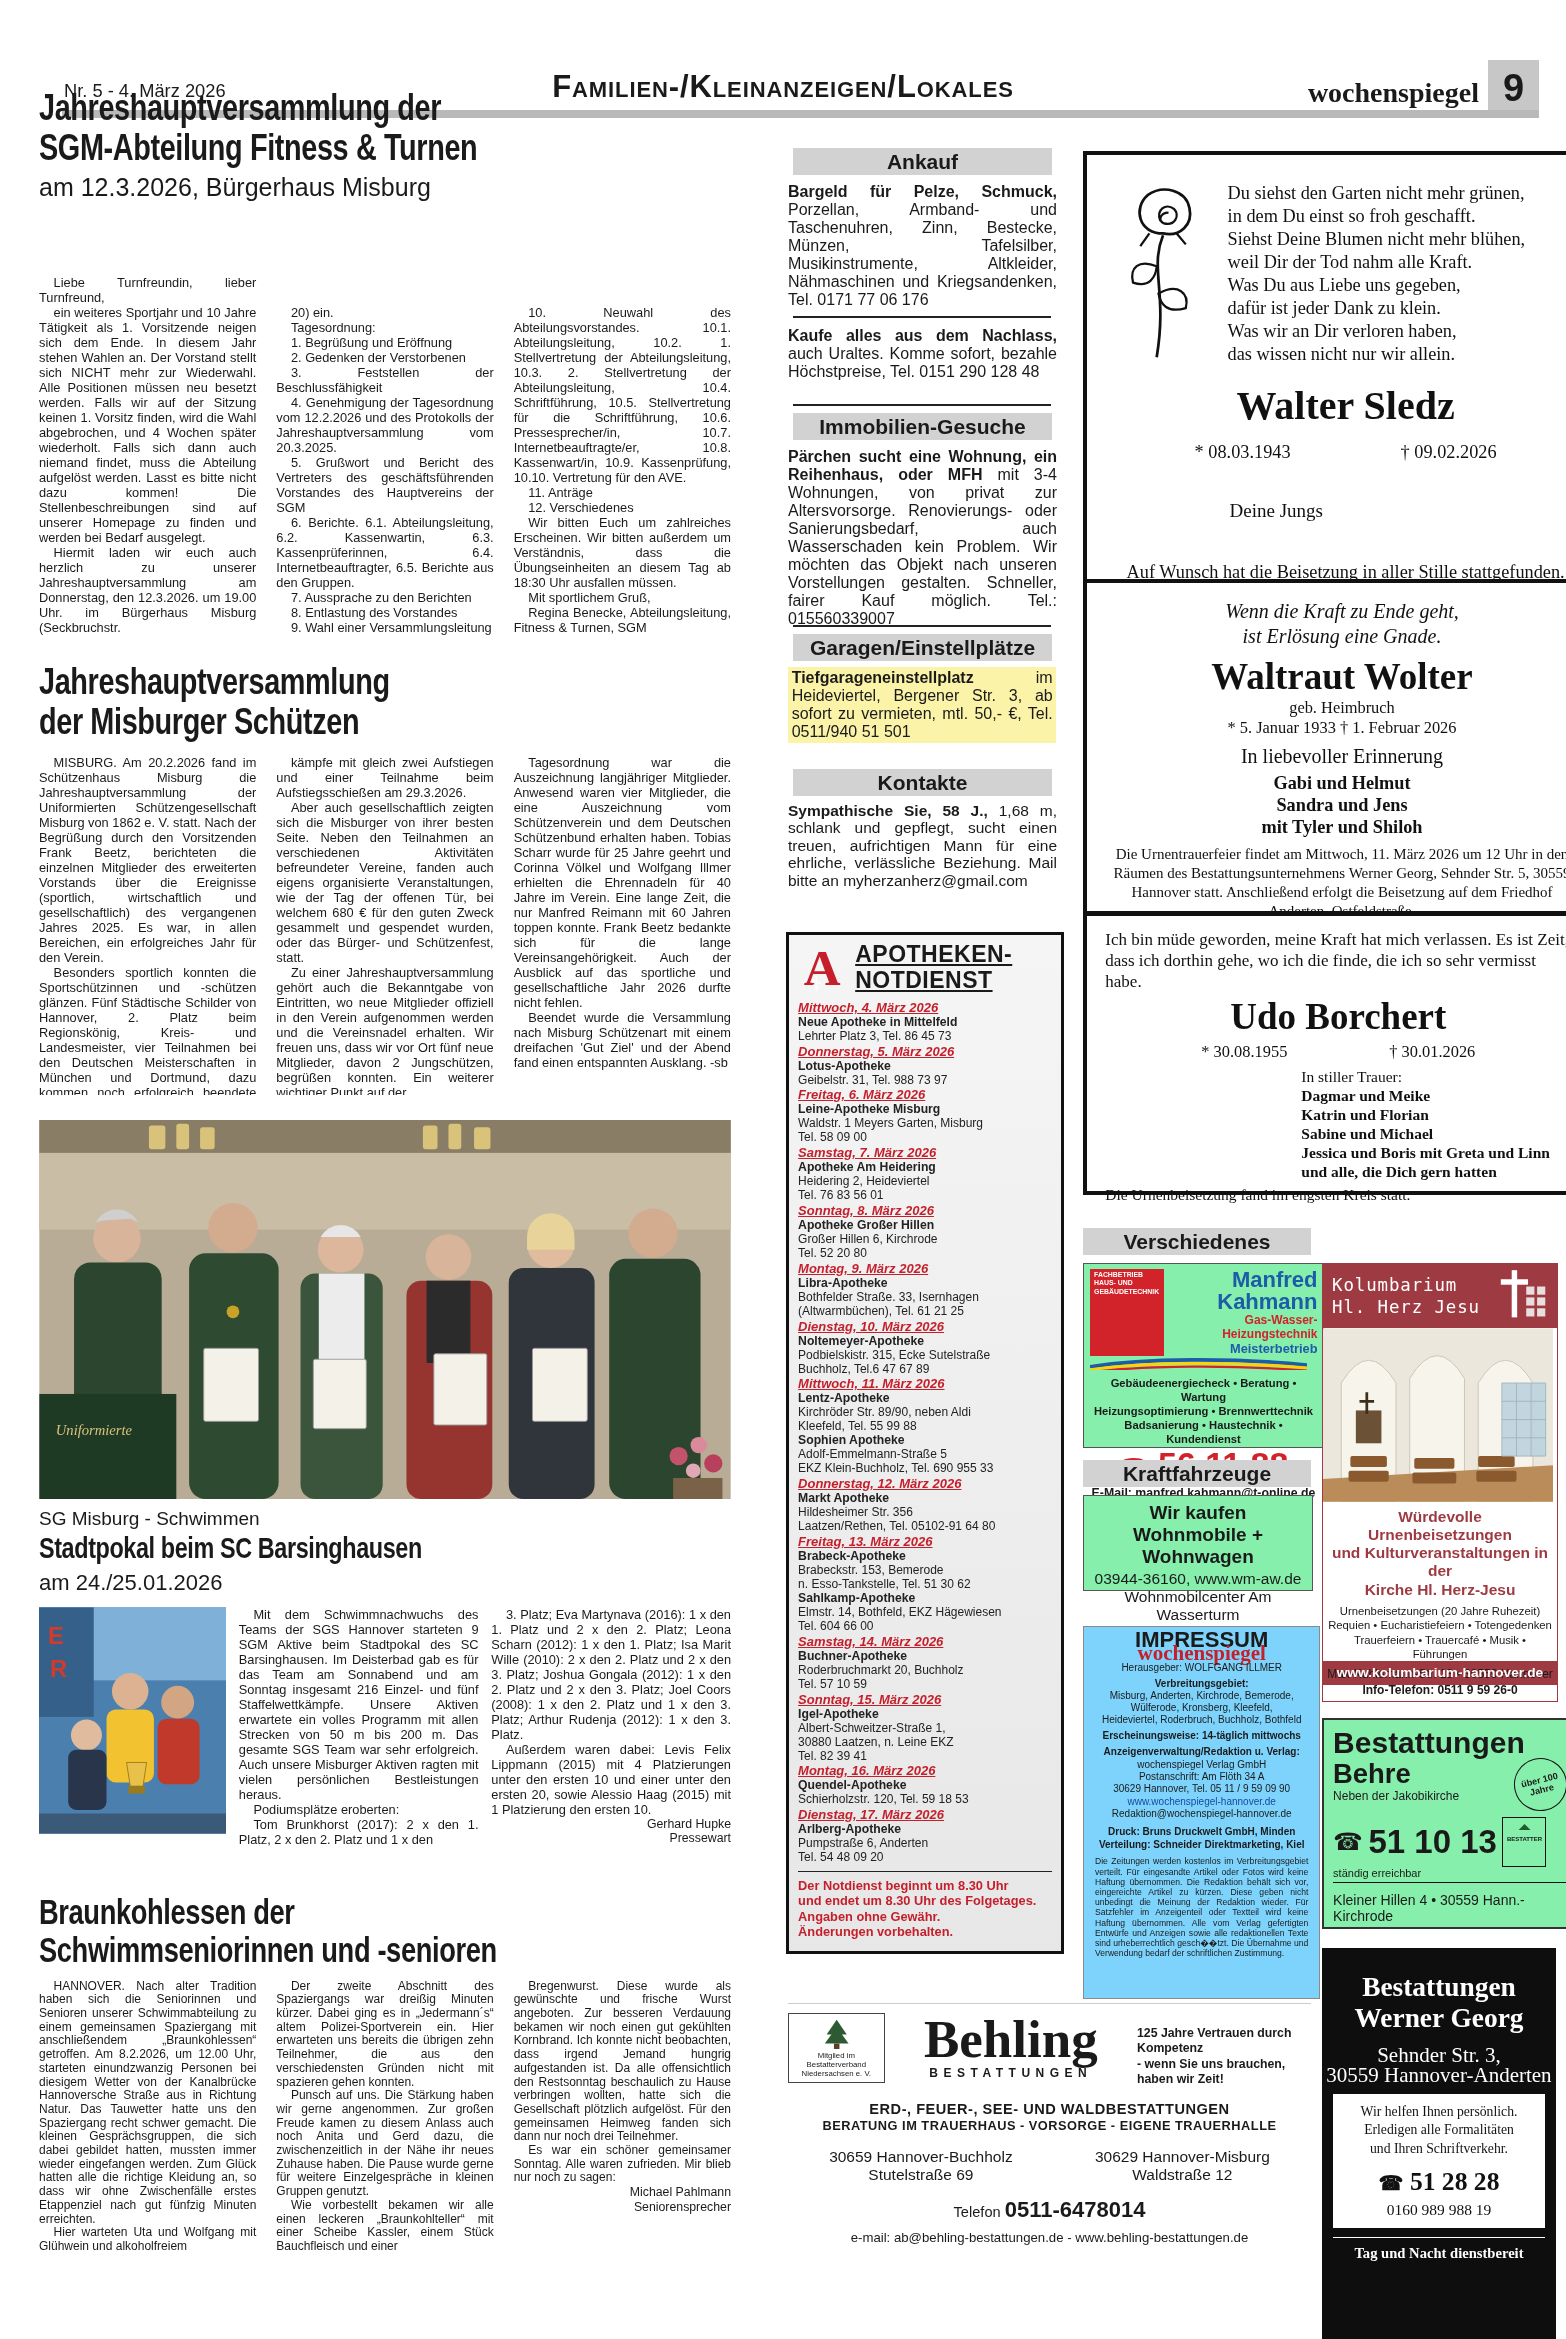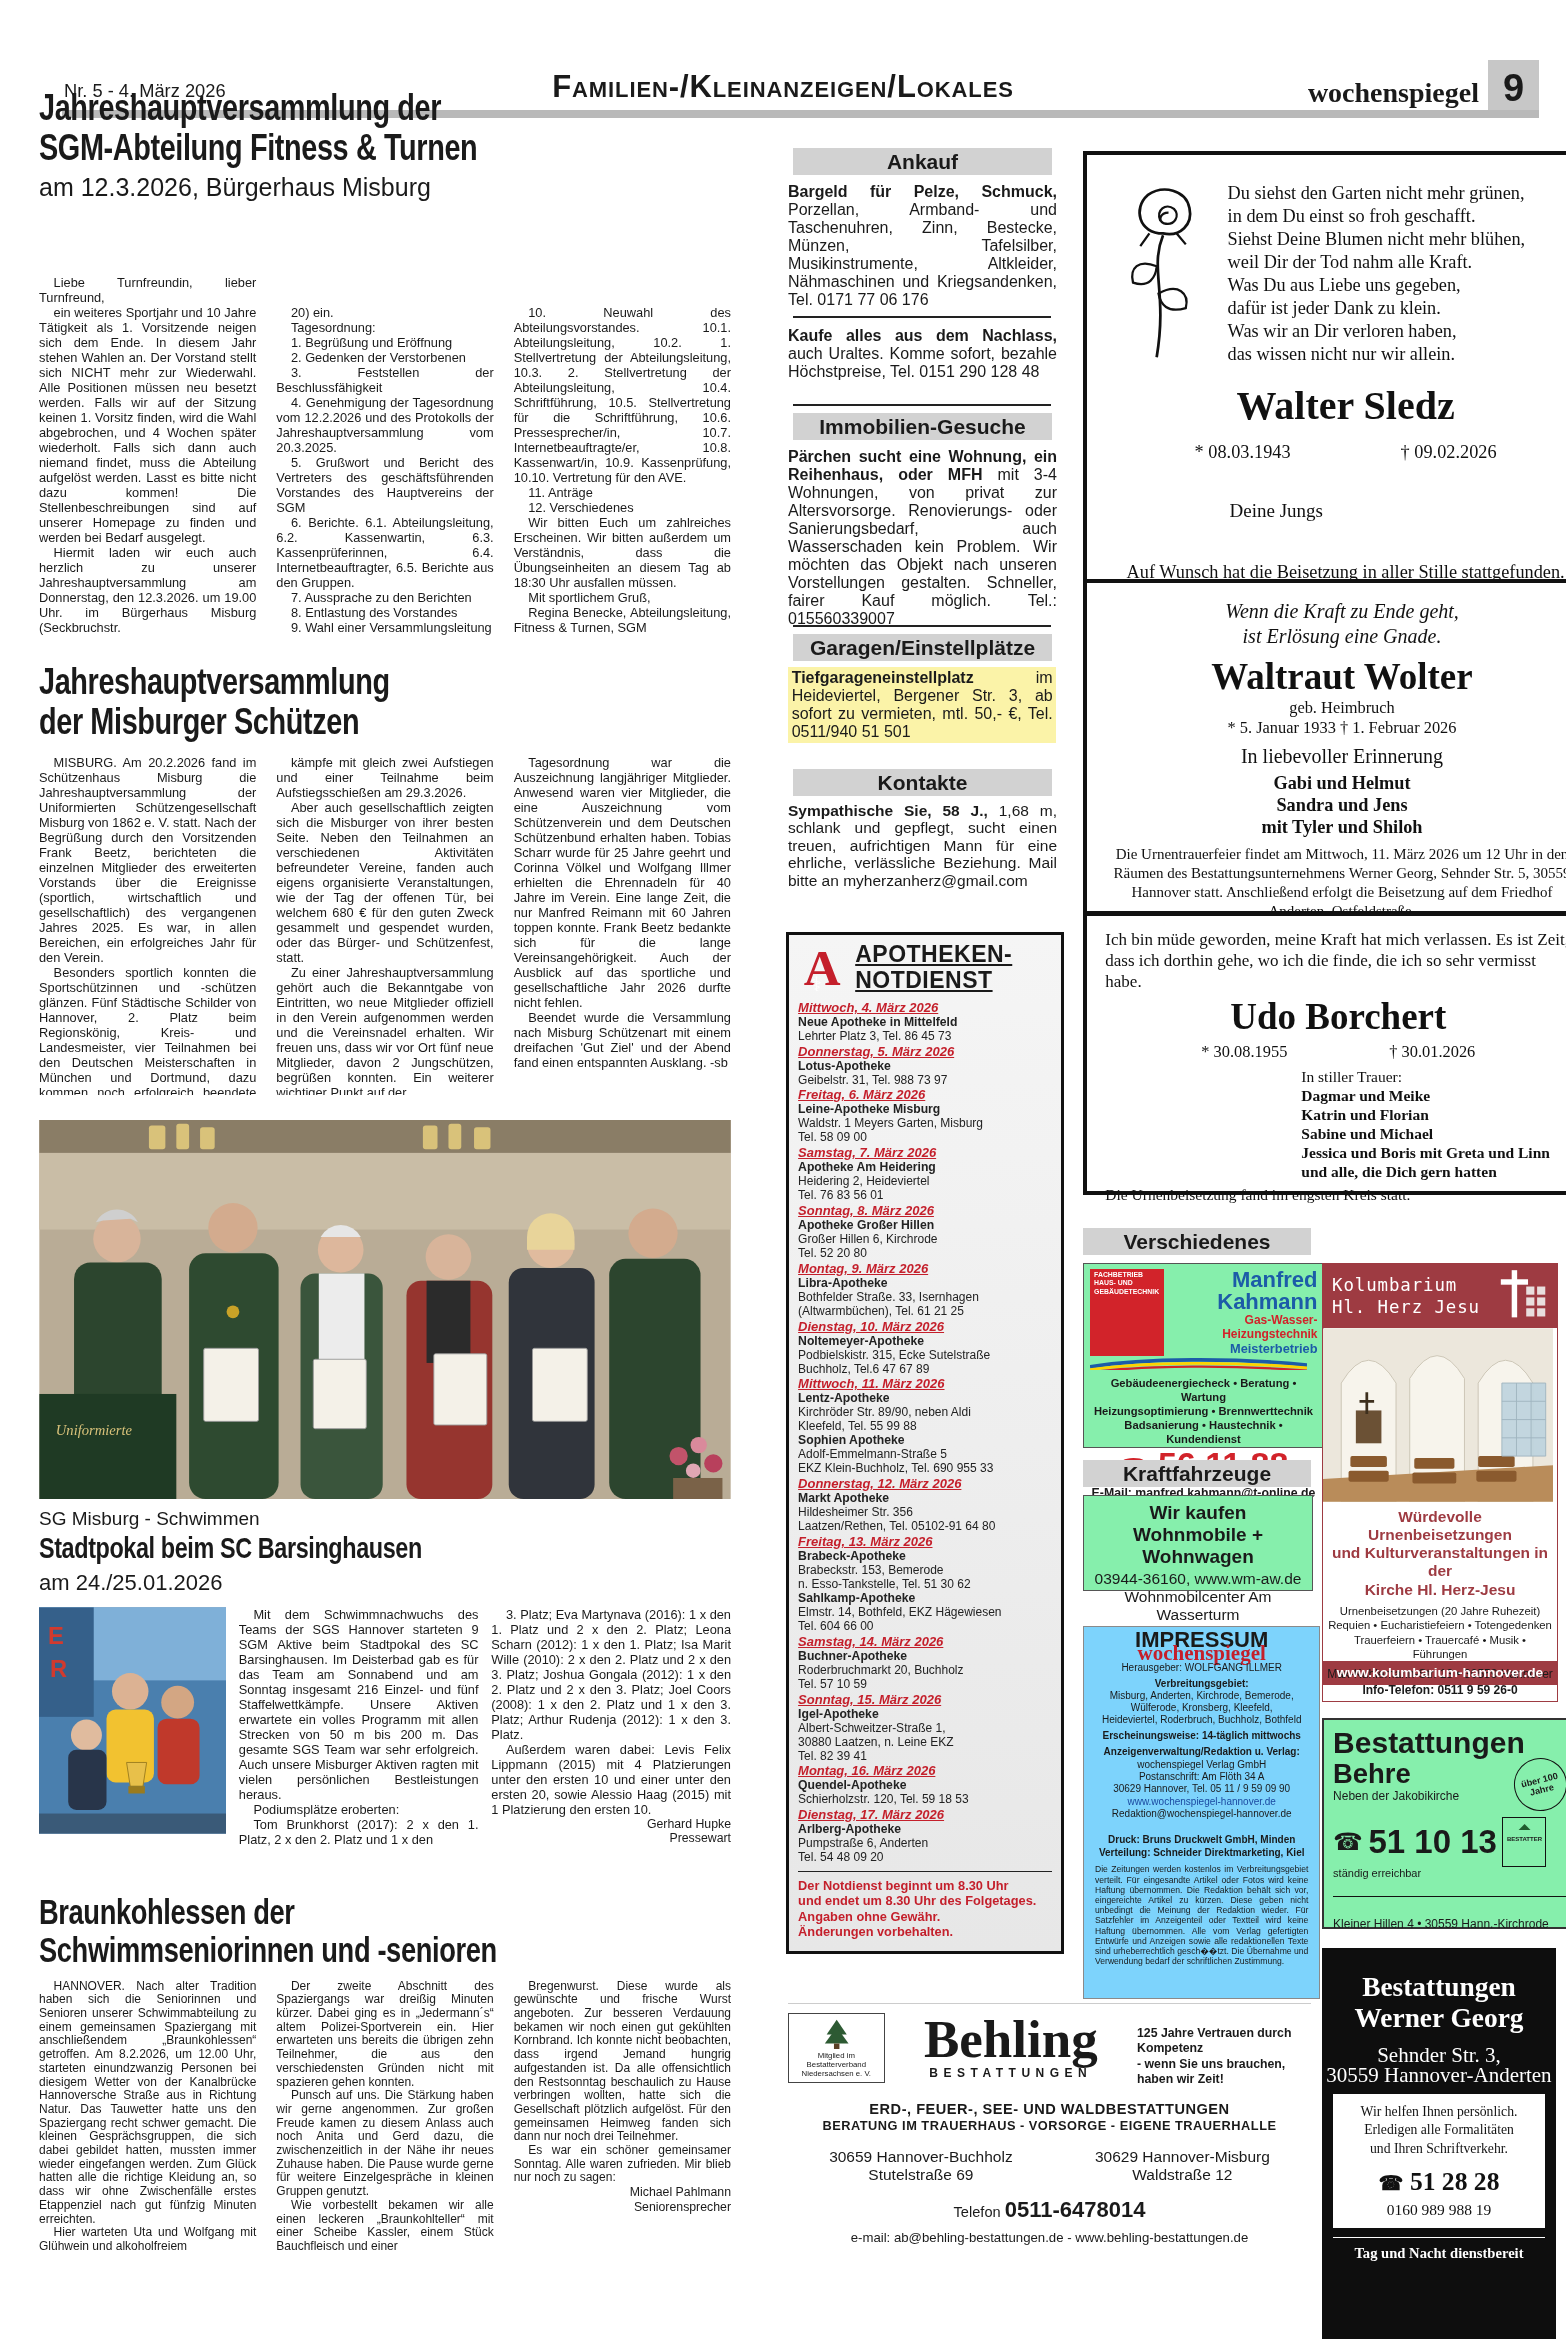--- a/index.html
+++ b/index.html
@@ -551,21 +551,21 @@
     <div class="pre">Misburg, Anderten, Kirchrode, Bemerode,
 Wülferode, Kronsberg, Kleefeld,
 Heideviertel, Roderbruch, Buchholz, Bothfeld</div>
     <div class="b" style="margin-top:3.7px;">Erscheinungsweise: 14-täglich mittwochs</div>
     <div class="b" style="margin-top:3.7px;">Anzeigenverwaltung/Redaktion u. Verlag:</div>
     <div>wochenspiegel Verlag GmbH</div>
     <div>Postanschrift: Am Flöth 34 A</div>
     <div>30629 Hannover, Tel. 05 11 / 9 59 09 90</div>
     <div class="blue">www.wochenspiegel-hannover.de</div>
     <div>Redaktion@wochenspiegel-hannover.de</div>
-    <div style="margin-top:14px;"><b>Druck: Bruns Druckwelt GmbH, Minden</b></div>
+    <div style="margin-top:6px;"><b>Druck: Bruns Druckwelt GmbH, Minden</b></div>
     <div><b>Verteilung: Schneider Direktmarketing, Kiel</b></div>
     <div class="imp-disc" style="margin-top:5.5px;">Die Zeitungen werden kostenlos im Verbreitungsgebiet verteilt. Für eingesandte Artikel oder Fotos wird keine Haftung übernommen. Die Redaktion behält sich vor, eingereichte Artikel zu kürzen. Diese geben nicht unbedingt die Meinung der Redaktion wieder. Für Satzfehler im Anzeigenteil oder Textteil wird keine Haftung übernommen. Alle vom Verlag gefertigten Entwürfe und Anzeigen sowie alle redaktionellen Texte sind urheberrechtlich gesch��tzt. Die Übernahme und Verwendung bedarf der schriftlichen Zustimmung.</div>
   </div>
 
   <div class="abs kol" style="left:1322px;top:1263px;width:234px;height:437px;">
     <div class="kol-bar" style="height:64px;display:flex;align-items:center;justify-content:space-between;padding:0 9.1px;">
       <div class="kol-title">
         <div>Kolumbarium</div>
         <div>Hl. Herz Jesu</div>
       </div>
@@ -636,21 +636,21 @@
     </div>
     <div style="display:flex;align-items:center;gap:5.5px;margin-top:5.5px;">
       <span style="font-size:24px;">☎</span>
       <span style="font-weight:bold;font-size:33px;">51 10 13</span>
       <div class="bstbadge">
         <div style="font-size:14.6px;color:#1f5c2e;line-height:18.3px;">⏶</div>
         <div>BESTATTER</div>
       </div>
     </div>
     <div style="font-size:11px;">ständig erreichbar</div>
-    <div style="border-top:1.8px solid #111;margin-top:17px;padding-top:20px;font-size:12px;">Kleiner Hillen 4 • 30559 Hann.-Kirchrode</div>
+    <div style="border-top:1.8px solid #111;margin-top:3px;padding-top:9px;font-size:14px;">Kleiner Hillen 4 • 30559 Hann.-Kirchrode</div>
   </div>
 
   <div class="abs wg" style="left:1322px;top:1948px;width:234px;height:391px;">
     <div style="padding-top:24px;font-size:27.4px;font-weight:bold;">Bestattungen</div>
     <div style="font-size:27.4px;font-weight:bold;">Werner Georg</div>
     <div class="pre" style="font-size:21px;margin-top:11px;line-height:20px;">Sehnder Str. 3,
 30559 Hannover-Anderten</div>
     <div class="wg-panel">
       <div class="pre" style="font-size:13.7px;line-height:18.3px;">Wir helfen Ihnen persönlich.
 Erledigen alle Formalitäten

